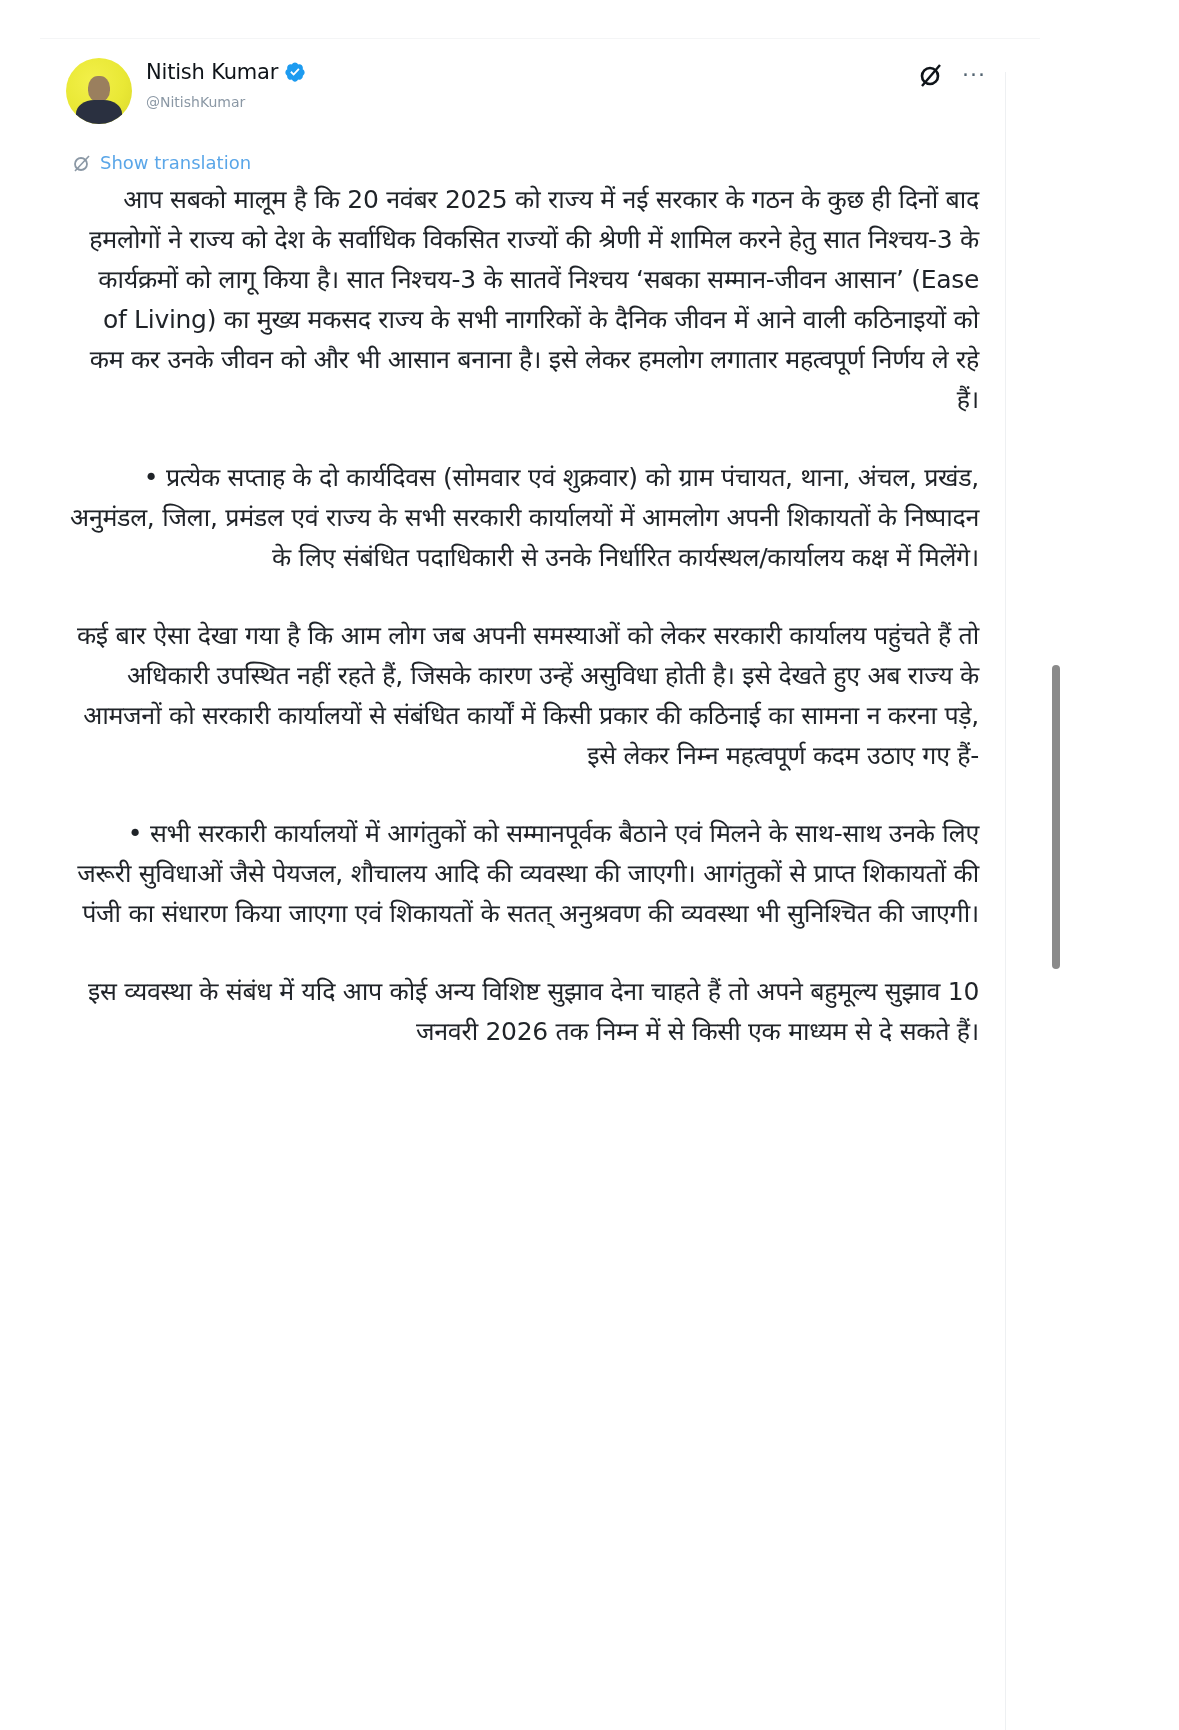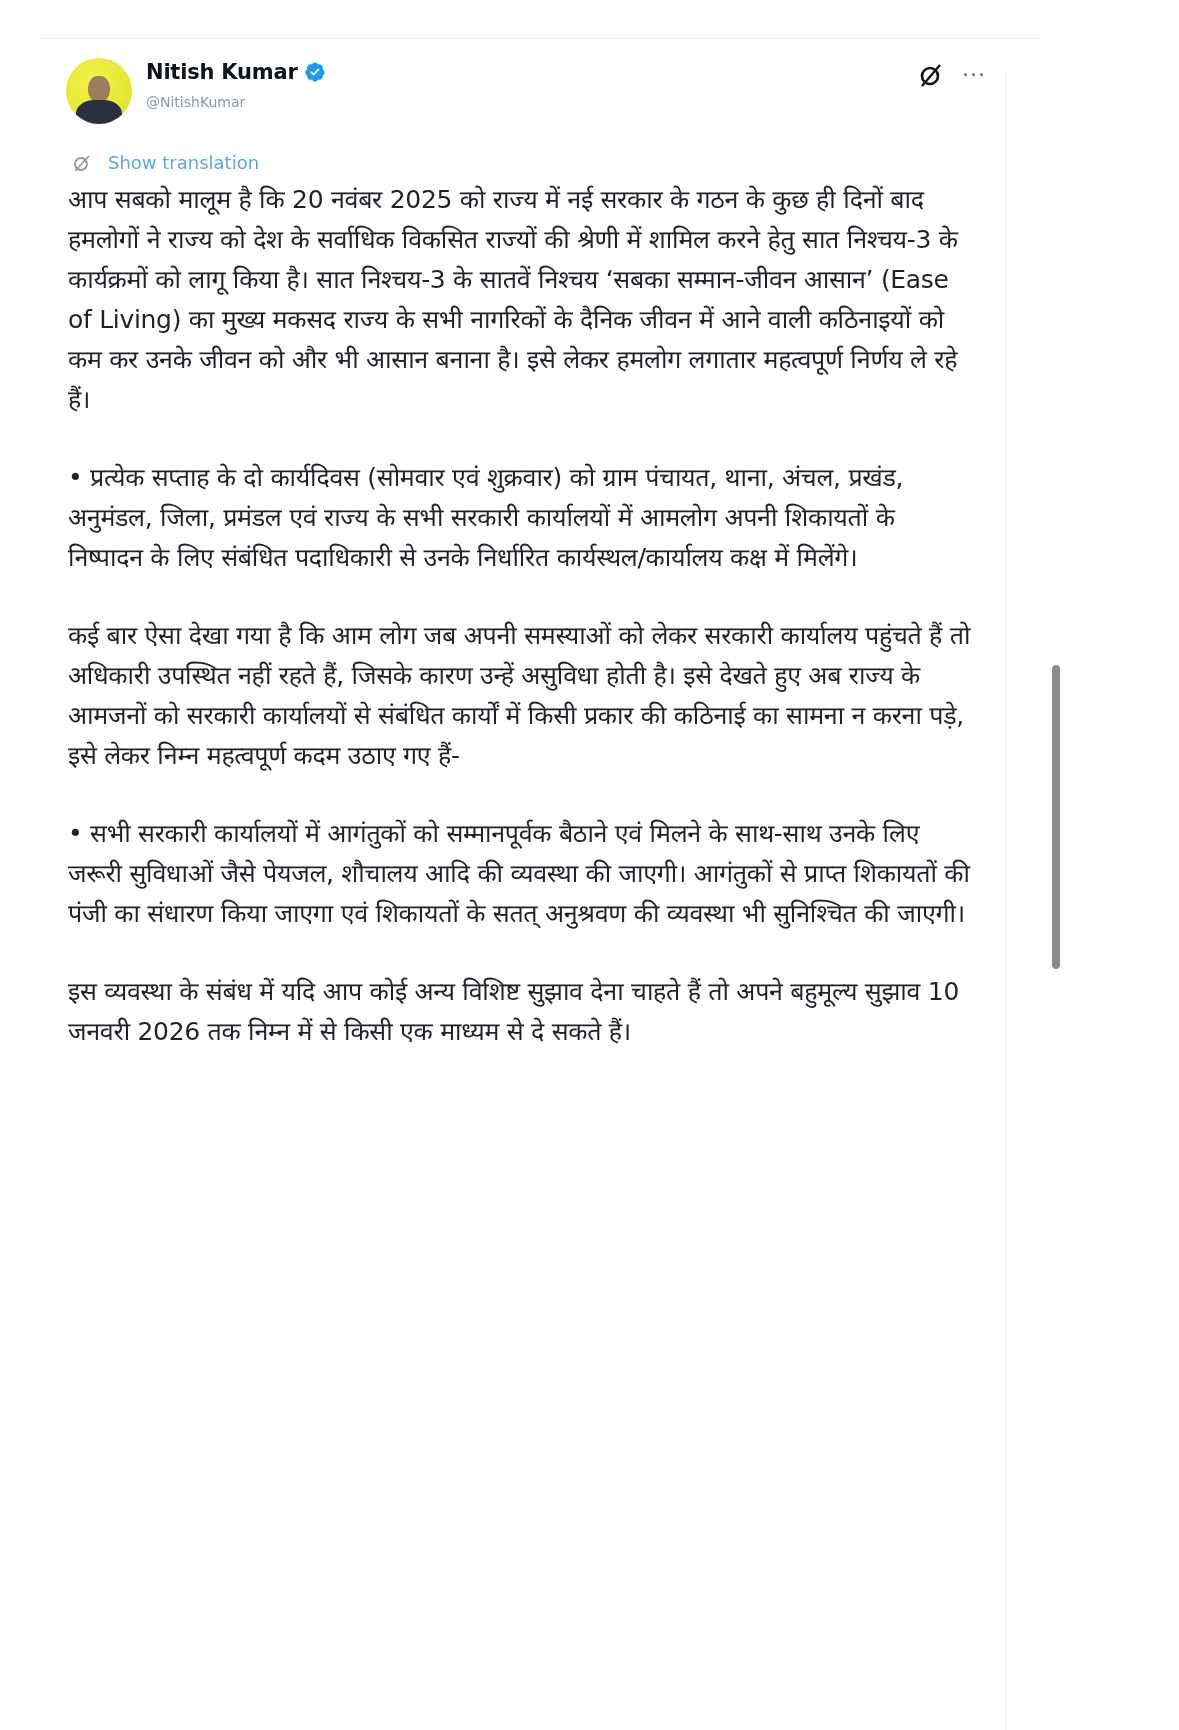--- a/index.html
+++ b/index.html
@@ -21,37 +21,37 @@
   }
   .avatar .head {
     position: absolute; left: 22px; top: 18px; width: 22px; height: 26px; border-radius: 45%;
     background: #9a7f5e;
   }
   .avatar .body {
     position: absolute; left: 10px; top: 42px; width: 46px; height: 34px; border-radius: 40% 40% 0 0;
     background: #2a3040;
   }
   .name-row { position: absolute; left: 80px; top: 2px; display: flex; align-items: center; gap: 6px; }
-  .name { font-weight: bold; font-size: 21px; color: #0f1419; letter-spacing: -0.2px; }
+  .name { font-weight: normal; font-size: 21px; color: #0f1419; letter-spacing: -0.2px; }
   .verified { width: 22px; height: 22px; display: inline-block; }
   .handle { position: absolute; left: 80px; top: 36px; font-size: 14px; color: #8b98a5; }
   .actions { position: absolute; right: 0; top: 4px; display: flex; align-items: center; gap: 18px; }
   .grok-icon { width: 26px; height: 26px; display: inline-block; cursor: pointer; }
   .more-icon { font-size: 22px; color: #536471; letter-spacing: 1px; cursor: pointer; line-height: 1; }
   .translate {
-    position: absolute; left: 72px; top: 152px; display: flex; align-items: center; gap: 16px;
+    position: absolute; left: 72px; top: 152px; display: flex; align-items: center; gap: 8px;
     font-size: 18px; color: #5aa6e8; cursor: pointer;
   }
   .translate svg { width: 20px; height: 20px; }
   .body-text {
     position: absolute; left: 68px; top: 180px; width: 915px;
     font-family: "DejaVu Sans", "Liberation Sans", sans-serif;
     font-size: 25px; line-height: 40px; color: #1f2328; letter-spacing: -0.3px;
   }
-  .para { margin: 0 11px 38px 0; }
+  .para { margin: 0 4px 38px 0; text-align: right; }
   .scrollbar {
     position: absolute; left: 1052px; top: 665px; width: 8px; height: 304px; border-radius: 4px; background: #8a8a8a;
   }
 </style>
 </head>
 <body>
 
 <div class="card-topline"></div>
 <div class="card-border"></div>
 

